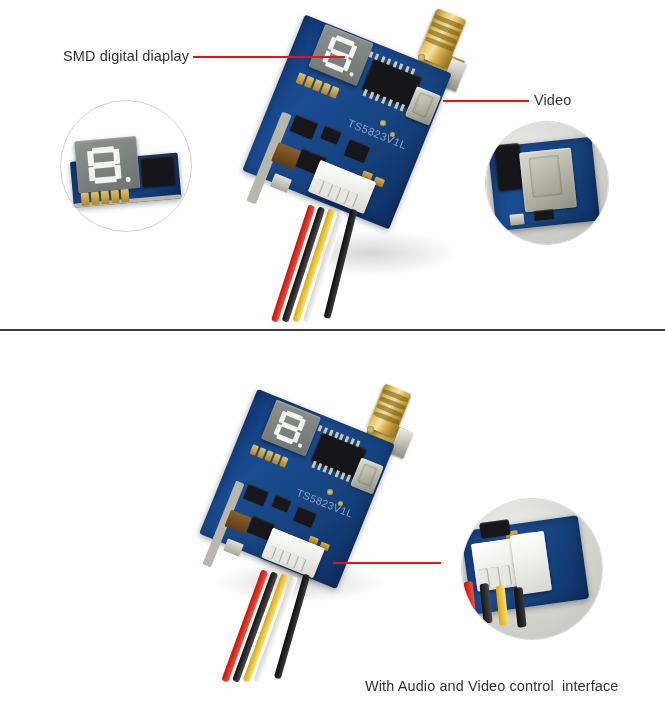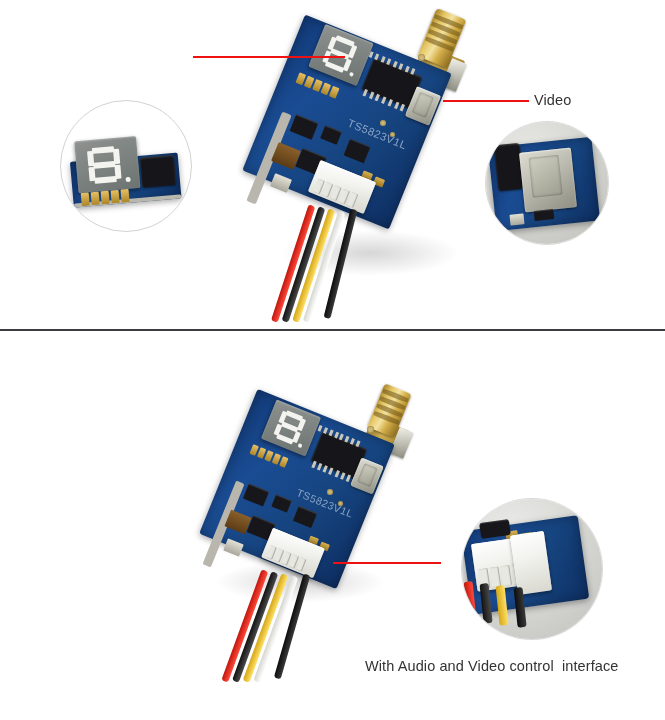--- a/index.html
+++ b/index.html
@@ -276,20 +276,21 @@
       </div>
     </div>
 
     <div class="wire w-red" style="left:62px;top:192px;width:122px;height:7px;transform:rotate(108deg);"></div>
     <div class="wire w-black" style="left:72px;top:194px;width:120px;height:7px;transform:rotate(108deg);"></div>
     <div class="wire w-yellow" style="left:82px;top:196px;width:118px;height:7px;transform:rotate(108deg);"></div>
     <div class="wire w-white" style="left:92px;top:198px;width:116px;height:7px;transform:rotate(108deg);"></div>
     <div class="wire w-dark" style="left:104px;top:196px;width:112px;height:7px;transform:rotate(104deg);"></div>
   </div>
 
+  <div class="label" style="left:63px;top:47px;">SMD digital diaplay</div>
   <div class="leader" style="left:193px;top:56px;width:152px;"></div>
 
   <div class="leader" style="left:443px;top:100px;width:86px;"></div>
   <div class="label" style="left:534px;top:91px;">Video</div>
 </div>
 
 <div class="divider"></div>
 
 <div class="panel" id="panel-bottom">
 
@@ -411,14 +412,14 @@
       <div class="jst" style="left:52px;top:34px;width:34px;height:60px;transform:rotate(-8deg);"></div>
 
       <div class="wire w-red" style="left:6px;top:78px;width:40px;height:9px;transform:rotate(84deg);"></div>
       <div class="wire w-black" style="left:22px;top:80px;width:40px;height:9px;transform:rotate(84deg);"></div>
       <div class="wire w-yellow" style="left:38px;top:82px;width:40px;height:9px;transform:rotate(84deg);"></div>
       <div class="wire w-dark" style="left:56px;top:84px;width:40px;height:9px;transform:rotate(84deg);"></div>
     </div>
   </div>
 
   <div class="leader" style="left:333px;top:231px;width:108px;"></div>
-  <div class="label" style="left:365px;top:326px;">With Audio and Video control  interface</div>
+  <div class="label" style="left:365px;top:346px;">With Audio and Video control  interface</div>
 </div>
 
 </body></html>

